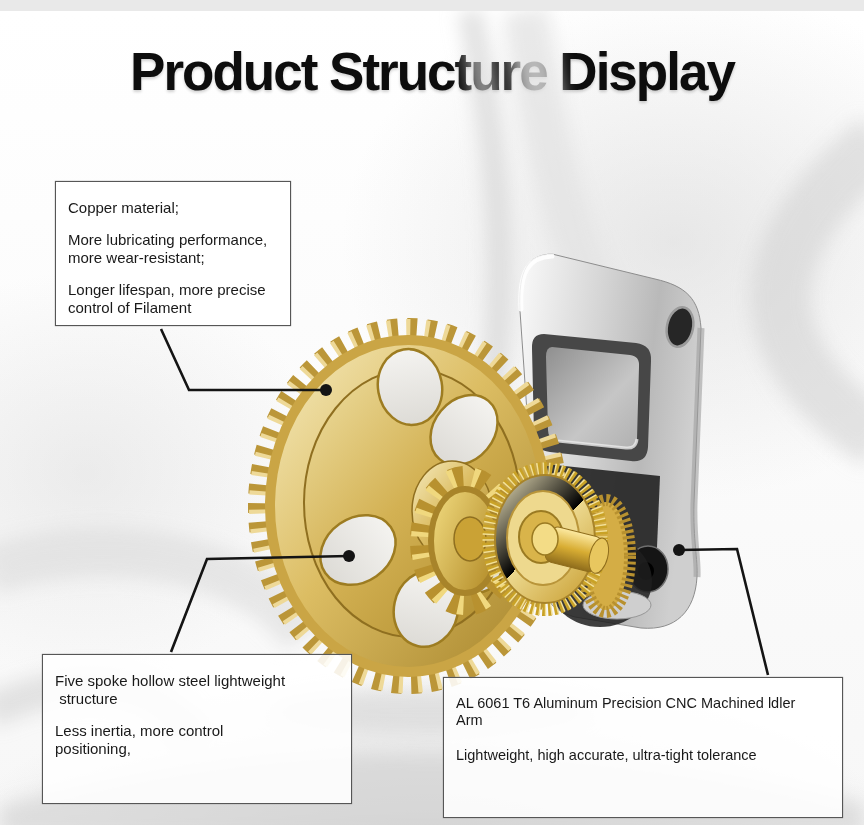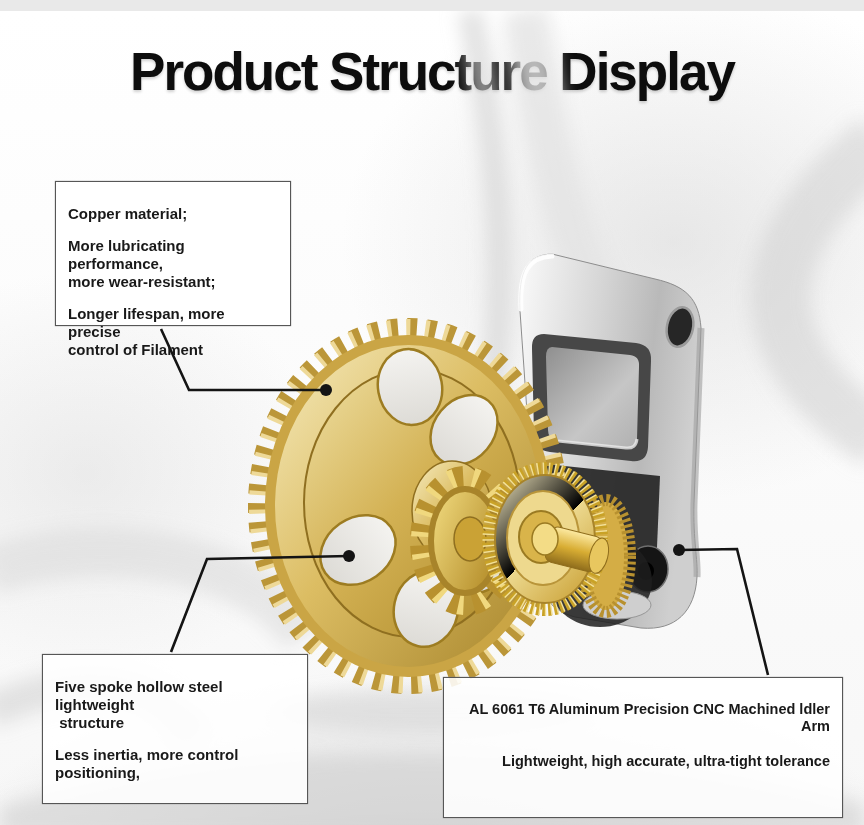--- a/index.html
+++ b/index.html
@@ -15,28 +15,28 @@
   .page-title{
     position:absolute;top:30px;left:0;width:100%;text-align:center;
     font-size:53px;font-weight:bold;letter-spacing:-2px;color:#0d0d0d;
     text-shadow:0 2px 3px rgba(0,0,0,.18);margin:0;
   }
   .product-svg{position:absolute;left:0;top:0;}
   .callout{
     position:absolute;box-sizing:border-box;
     background:rgba(255,255,255,.88);
     border:1.6px solid #565656;
-    padding:23px 12px;color:#191919;font-weight:bold;font-size:15px;line-height:1.2;
+    padding:17px 12px;color:#191919;font-weight:normal;font-size:15px;line-height:1.2;
     box-shadow:0 0 0 .2px #888;
   }
   .callout p{margin:0;white-space:pre-line;}
   .callout p + p{margin-top:14px;}
   #callout-copper{left:55px;top:170px;width:236px;height:145px;}
-  #callout-spoke{left:42px;top:643px;width:266px;height:150px;}
-  #callout-arm{left:443px;top:666px;width:400px;height:141px;font-size:14.5px;text-align:right;}
+  #callout-spoke{left:42px;top:643px;width:310px;height:150px;}
+  #callout-arm{left:443px;top:666px;width:400px;height:141px;font-size:14.5px;}
   #callout-arm p + p{margin-top:17px;}
 </style>
 </head>
 <body>
 
 <div class="stage">
 
   <h1 class="page-title">Product Structure Display</h1>
 
   <svg class="product-svg" width="864" height="825" viewBox="0 0 864 825">

